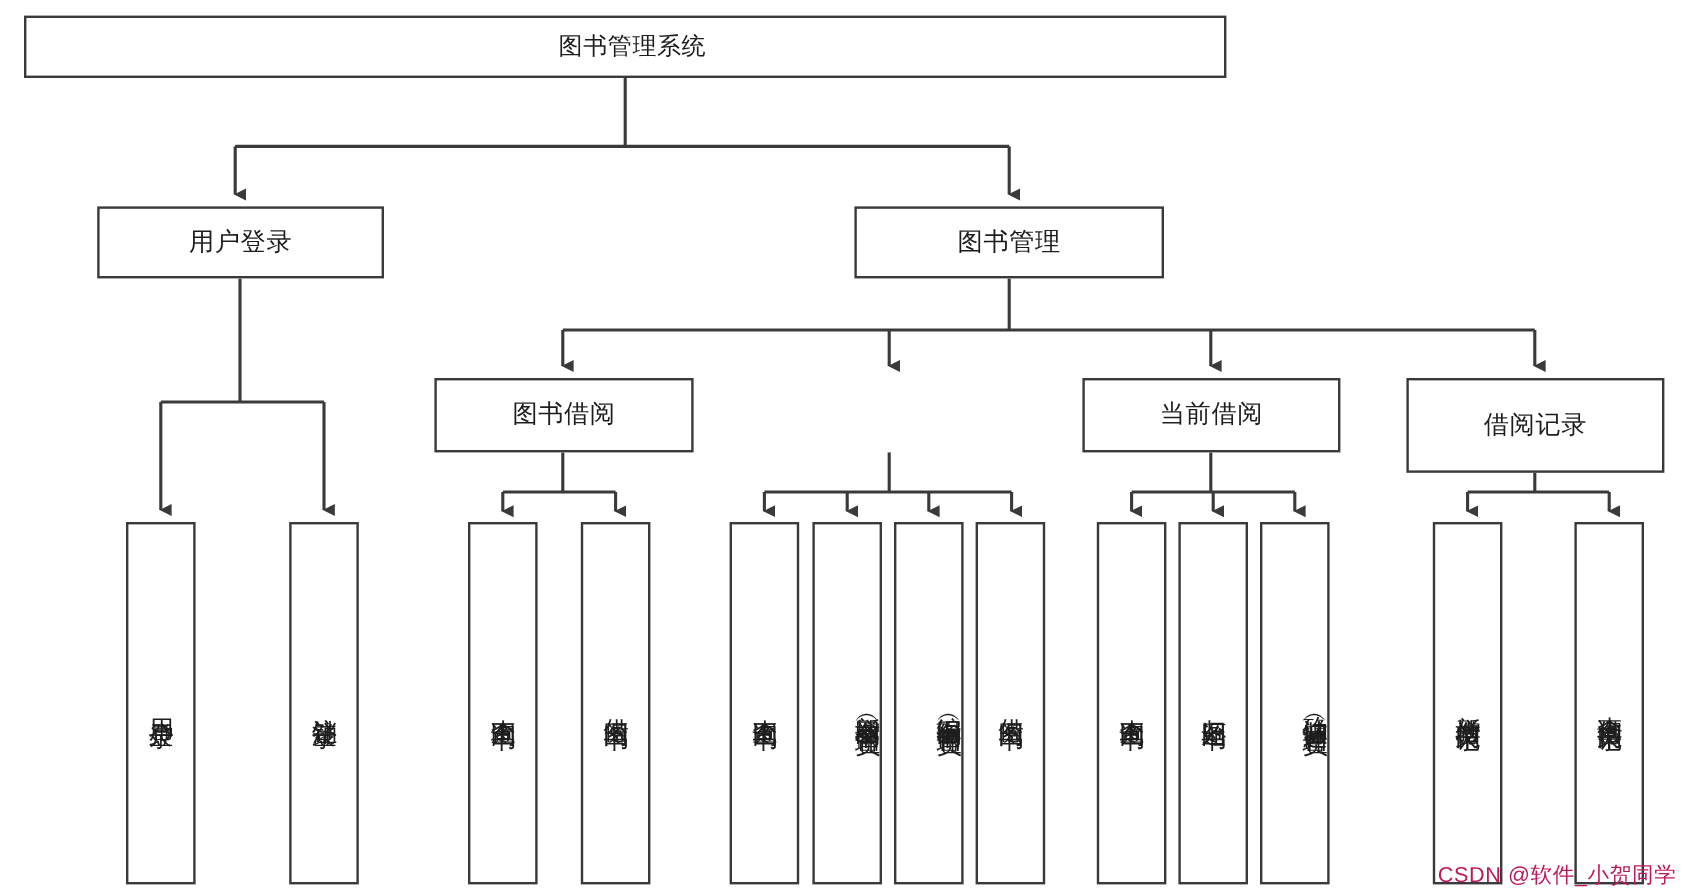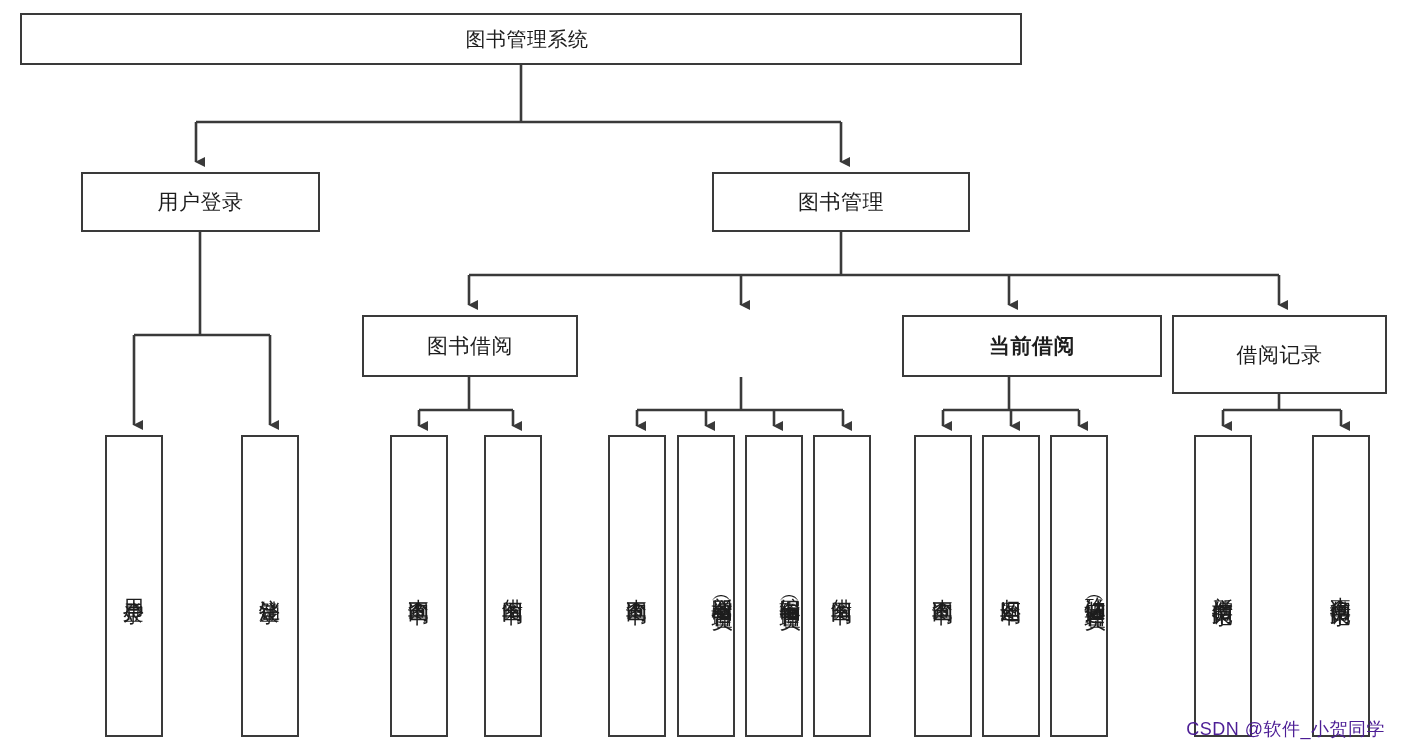--- a/index.html
+++ b/index.html
@@ -61,24 +61,24 @@
   }
   .node-v.align-top {
     align-items: flex-start;
   }
   .node-v.align-mid {
     align-items: center;
     padding-top: 0;
   }
   #watermark {
     position: absolute;
-    right: 20px;
+    right: 8px;
     bottom: 6px;
     font-size: 18px;
-    color: #4c1d95;
+    color: #be185d;
     letter-spacing: 0.5px;
     white-space: nowrap;
     pointer-events: none;
   }
 </style>
 </head>
 <body>
 
 <div id="diagram-root">
 
@@ -139,21 +139,21 @@
   <div class="node node-h" style="left:81px; top:172px; width:239px; height:60px;">
     <span>用户登录</span>
   </div>
   <div class="node node-h" style="left:712px; top:172px; width:258px; height:60px;">
     <span>图书管理</span>
   </div>
 
   <div class="node node-h" style="left:362px; top:315px; width:216px; height:62px;">
     <span>图书借阅</span>
   </div>
-  <div class="node node-h" style="left:902px; top:315px; width:260px; height:62px;font-weight:bold;">
+  <div class="node node-h" style="left:902px; top:315px; width:215px; height:62px;">
     <span>当前借阅</span>
   </div>
   <div class="node node-h" style="left:1172px; top:315px; width:215px; height:79px;">
     <span>借阅记录</span>
   </div>
 
   <div class="node node-v align-mid" style="left:105px; top:435px; width:58px; height:302px;">
     <span class="vlabel">用户登录</span>
   </div>
   <div class="node node-v align-mid" style="left:241px; top:435px; width:58px; height:302px;">

